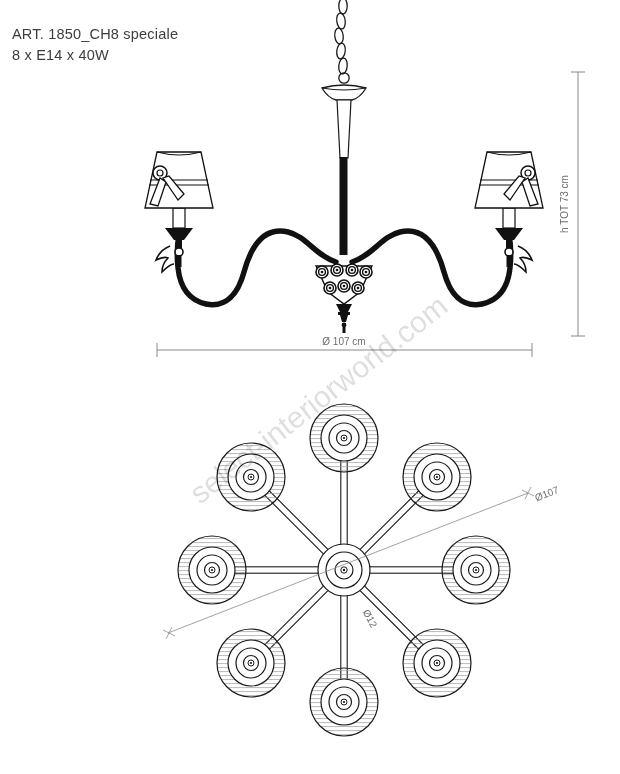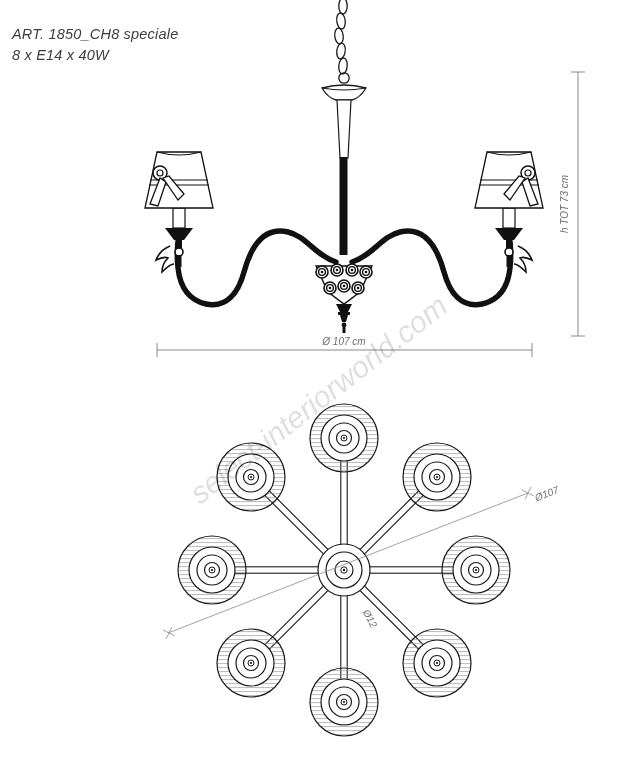--- a/index.html
+++ b/index.html
@@ -1,21 +1,21 @@
 <!DOCTYPE html>
 <html><head>
 <meta charset="utf-8">
 <style>
   html,body{margin:0;padding:0;background:#ffffff;}
   body{
     width:620px;height:774px;position:relative;overflow:hidden;
     font-family:"Liberation Sans","DejaVu Sans",sans-serif;
     color:#444;
   }
-  #page{position:absolute;inset:0;width:572px;height:774px;font-style:italic;}
+  #page{position:absolute;inset:0;width:572px;height:774px;}
   .title-block{position:absolute;left:12px;top:24px;line-height:1.45;}
   .title-line{font-size:14.5px;color:#3d3d3d;letter-spacing:.2px;white-space:nowrap;}
   .svg-layer{position:absolute;left:0;top:0;width:620px;height:774px;}
   .dim-text{font-size:10px;fill:#6e6e6e;font-family:"Liberation Sans","DejaVu Sans",sans-serif;}
   .wm-text{font-size:30px;fill:#000;fill-opacity:.13;font-family:"Liberation Sans","DejaVu Sans",sans-serif;}
 </style>
 </head>
 <body>
 
 <div id="page">

